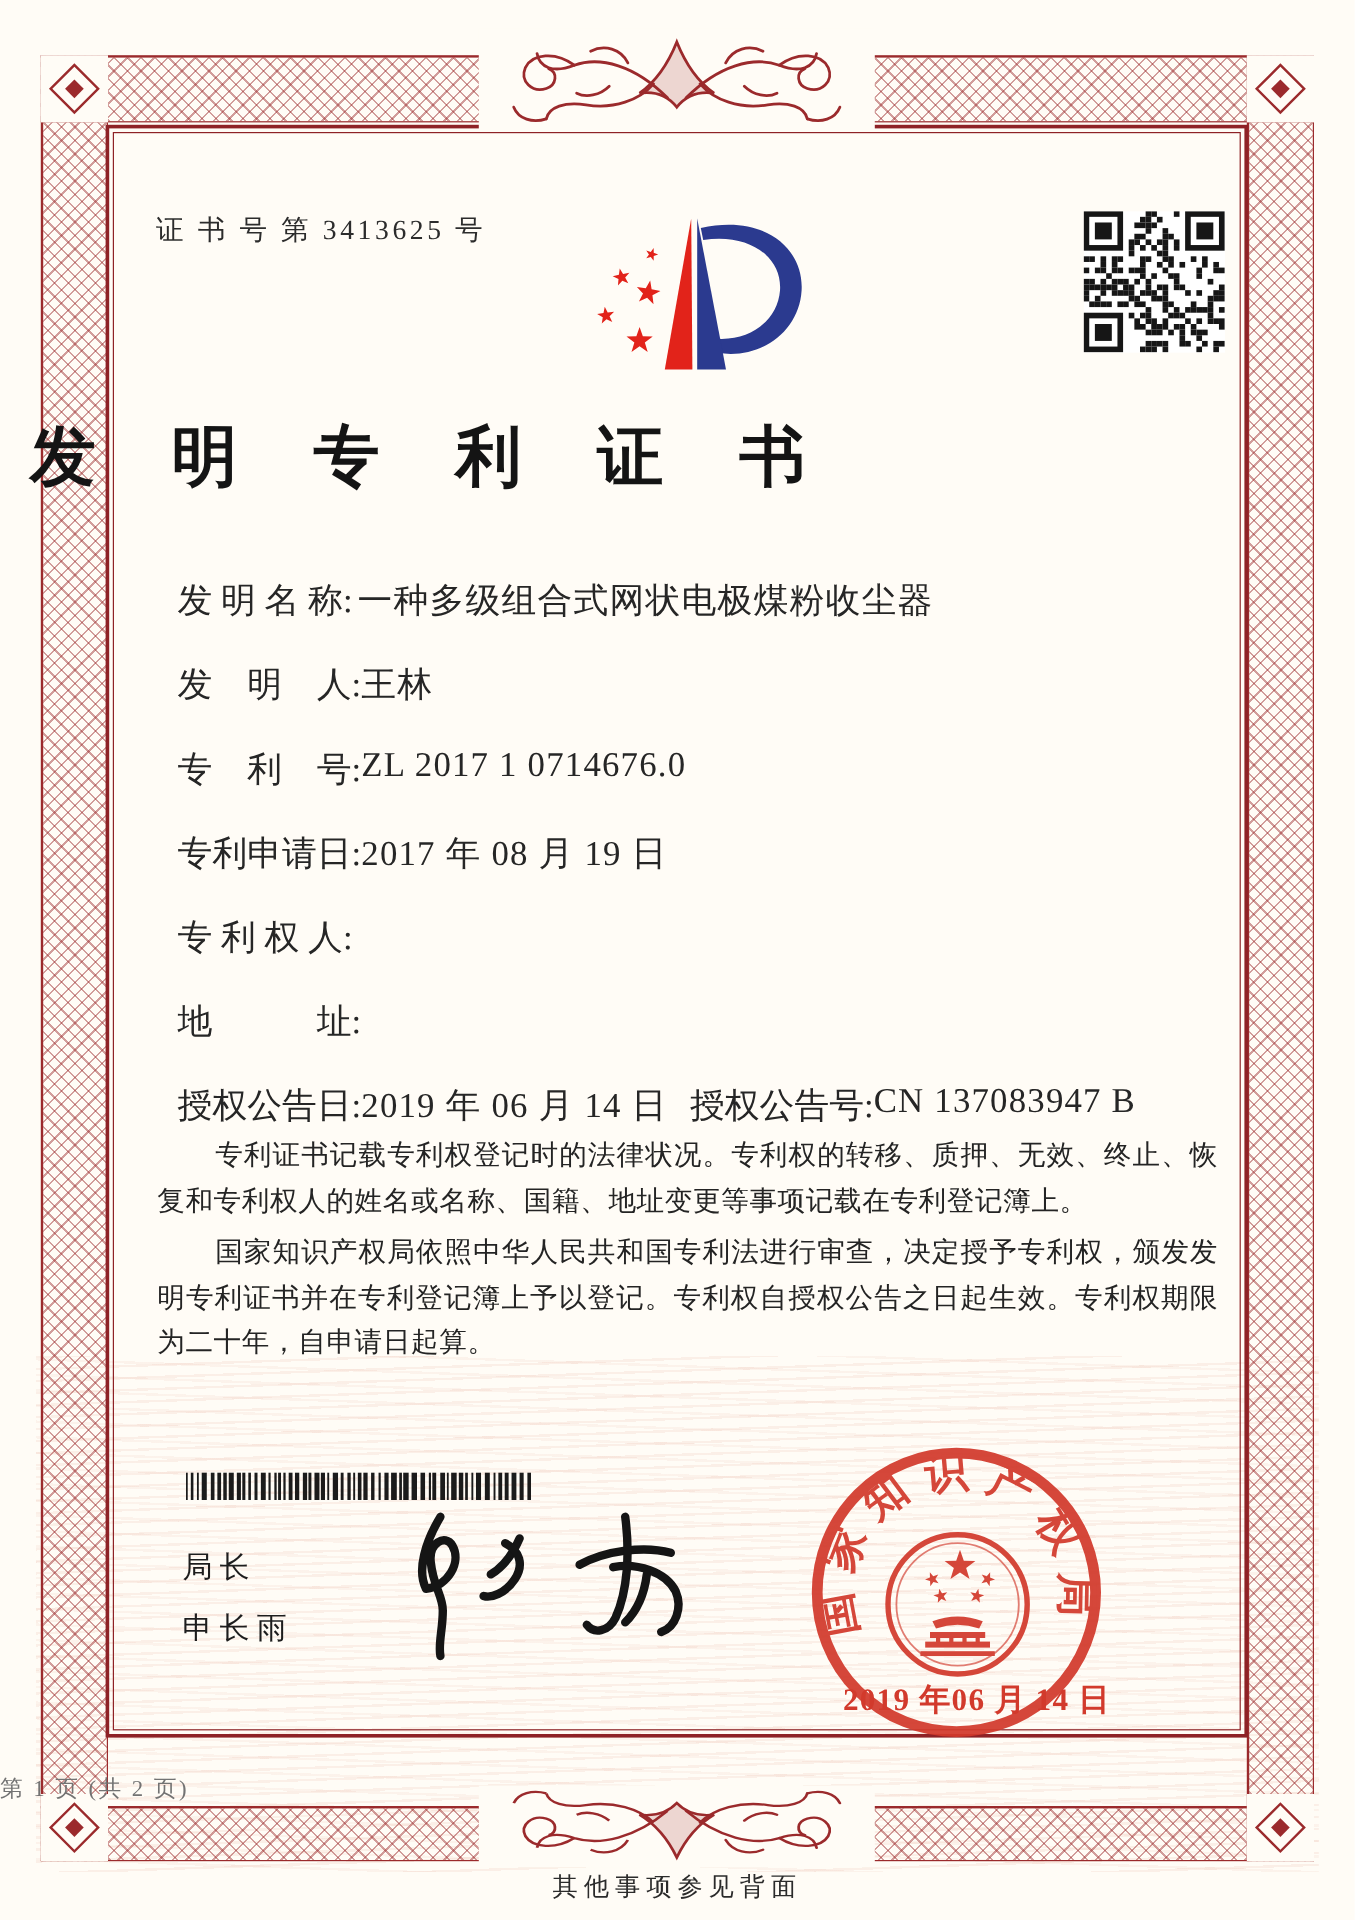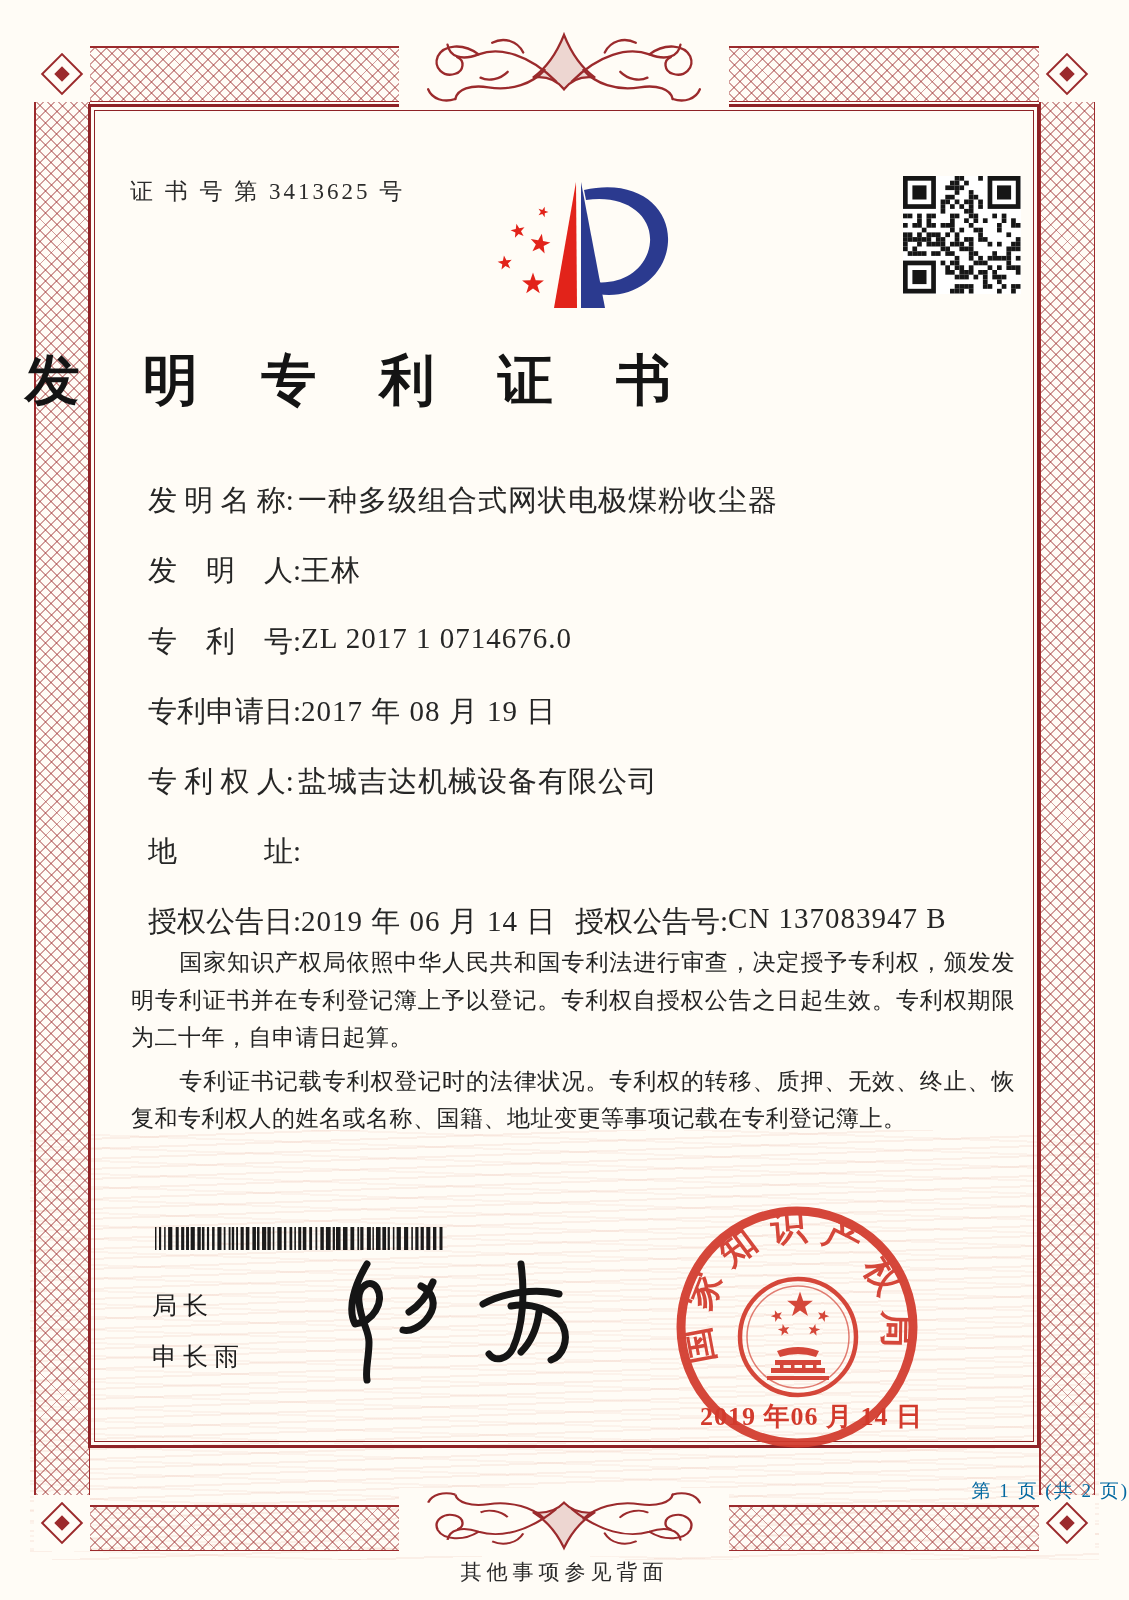--- a/index.html
+++ b/index.html
@@ -70,24 +70,24 @@
     text-align:justify;color:#242424;letter-spacing:.5px;}
   #paragraphs p{text-indent:2.1em;margin:0;}
   #paragraphs p + p{margin-top:6px;}
 
   #barcode{left:155px;top:1227px;}
   #director-title{left:152px;top:1289px;font-size:25px;letter-spacing:6px;color:#1d1d1d;}
   #director-name{left:152px;top:1340px;font-size:25px;letter-spacing:6px;color:#1d1d1d;}
   #signature{left:305px;top:1250px;}
 
   #seal{left:671px;top:1201px;opacity:.93;}
-  #seal-date{left:671px;top:1399px;width:252px;text-align:right;font-size:26px;font-weight:600;
+  #seal-date{left:688px;top:1399px;width:252px;text-align:center;font-size:26px;font-weight:600;
     color:var(--seal-red);letter-spacing:1px;z-index:5;}
 
-  #page-number{left:0;top:1478px;width:1129px;text-align:right;font-size:19px;letter-spacing:2px;color:#0369a1;z-index:4;}
+  #page-number{left:0;top:1478px;width:1129px;text-align:left;font-size:19px;letter-spacing:2px;color:#737373;z-index:4;}
   #back-note{left:0;top:1558px;width:1129px;text-align:center;font-size:21px;letter-spacing:5px;color:#2b2b2b;z-index:4;}
 </style>
 </head>
 <body>
 
 <div id="page">
 
   <div class="texture"></div>
 
   <div id="strip-top" class="strip h"></div>
@@ -355,37 +355,36 @@
   <div class="field-row" style="top:622px">
     <span class="flabel">专　利　号:</span>
     <span class="fvalue">ZL 2017 1 0714676.0</span>
   </div>
   <div class="field-row" style="top:692px">
     <span class="flabel">专利申请日:</span>
     <span class="fvalue">2017 年 08 月 19 日</span>
   </div>
   <div class="field-row" style="top:762px">
     <span class="flabel">专 利 权 人:</span>
-    <span class="fvalue">盐城吉达机械设备有限公司</span>
   </div>
   <div class="field-row" style="top:832px">
     <span class="flabel">地　　　址:</span>
   </div>
   <div class="field-row" style="top:902px;width:870px">
     <span class="flabel">授权公告日:</span>
     <span class="fvalue">2019 年 06 月 14 日</span>
     <span class="grant-col">
       <span class="flabel">授权公告号:</span>
       <span class="fvalue">CN 137083947 B</span>
     </span>
   </div>
 
   <div id="paragraphs" class="abs">
+    <p>专利证书记载专利权登记时的法律状况。专利权的转移、质押、无效、终止、恢复和专利权人的姓名或名称、国籍、地址变更等事项记载在专利登记簿上。</p>
     <p>国家知识产权局依照中华人民共和国专利法进行审查，决定授予专利权，颁发发明专利证书并在专利登记簿上予以登记。专利权自授权公告之日起生效。专利权期限为二十年，自申请日起算。</p>
-    <p>专利证书记载专利权登记时的法律状况。专利权的转移、质押、无效、终止、恢复和专利权人的姓名或名称、国籍、地址变更等事项记载在专利登记簿上。</p>
   </div>
 
   <svg id="barcode" class="abs" width="288" height="23" viewBox="0 0 288 23">
     <g id="barcode-bars" fill="#1b1b1b">
         <rect x="0" y="0" width="1.4397724151611326" height="23"></rect>
         <rect x="4.0156698565930125" y="0" width="2.153991413116455" height="23"></rect>
         <rect x="9.13733428530395" y="0" width="1.509377384185791" height="23"></rect>
         <rect x="13.105198551341893" y="0" width="4.219866991043091" height="23"></rect>
         <rect x="20.686736465618015" y="0" width="3.0488472461700438" height="23"></rect>
         <rect x="26.13111159913242" y="0" width="3.109352159500122" height="23"></rect>

